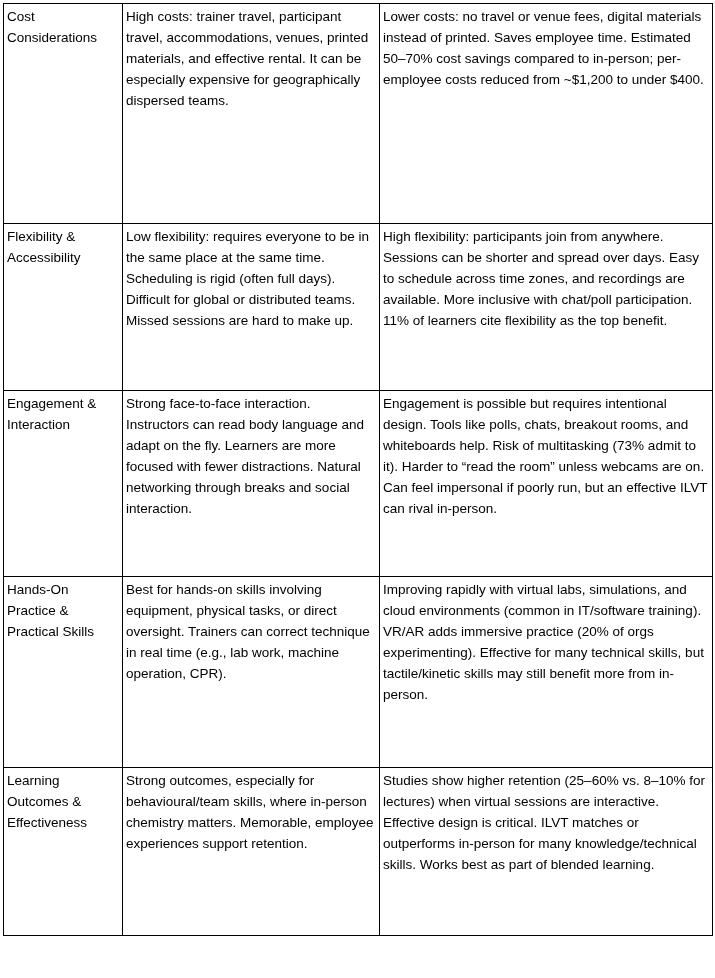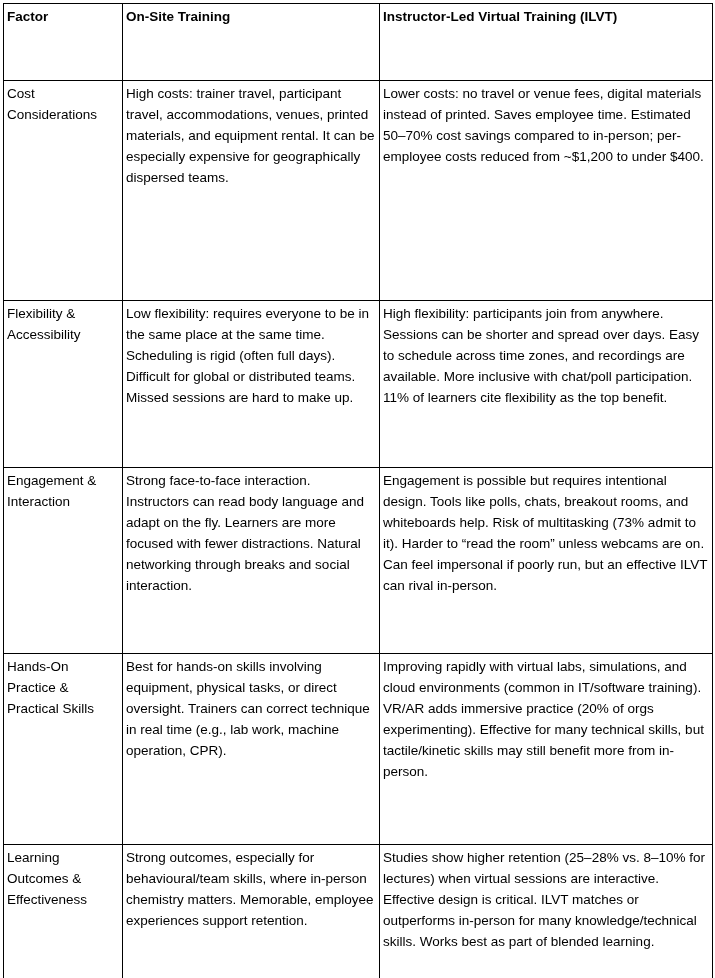--- a/index.html
+++ b/index.html
@@ -44,29 +44,24 @@
 </head>
 <body>
 
 <table class="doc-table">
   <colgroup>
     <col style="width:119px">
     <col style="width:257px">
     <col style="width:333px">
   </colgroup>
   <tbody>
-    <tr class="rh-header">
-      <th>Factor</th>
-      <th>On-Site Training</th>
-      <th>Instructor-Led Virtual Training (ILVT)</th>
-    </tr>
 
     <tr class="rh-cost">
       <td class="factor-cell">Cost Considerations</td>
-      <td>High costs: trainer travel, participant travel, accommodations, venues, printed materials, and equipment rental. It can be especially expensive for geographically dispersed teams.</td>
+      <td>High costs: trainer travel, participant travel, accommodations, venues, printed materials, and effective rental. It can be especially expensive for geographically dispersed teams.</td>
       <td><span>Lower costs: no travel or venue fees, digital materials instead of printed. Saves employee time. Estimated </span><span class="bold-seg">50–70% cost savings</span><span> compared to in-person; per-employee costs reduced from ~$1,200 to under $400.</span></td>
     </tr>
 
     <tr class="rh-flex">
       <td class="factor-cell">Flexibility &amp; Accessibility</td>
       <td>Low flexibility: requires everyone to be in the same place at the same time. Scheduling is rigid (often full days). Difficult for global or distributed teams. Missed sessions are hard to make up.</td>
       <td><span>High flexibility: participants join from anywhere. Sessions can be shorter and spread over days. Easy to schedule across time zones, and recordings are available. More inclusive with chat/poll participation. </span><span class="bold-seg">11% of learners cite flexibility as the top benefit.</span></td>
     </tr>
 
     <tr class="rh-engage">
@@ -77,16 +72,16 @@
 
     <tr class="rh-hands">
       <td class="factor-cell">Hands-On Practice &amp; Practical Skills</td>
       <td>Best for hands-on skills involving equipment, physical tasks, or direct oversight. Trainers can correct technique in real time (e.g., lab work, machine operation, CPR).</td>
       <td>Improving rapidly with virtual labs, simulations, and cloud environments (common in IT/software training). VR/AR adds immersive practice (20% of orgs experimenting). Effective for many technical skills, but tactile/kinetic skills may still benefit more from in-person.</td>
     </tr>
 
     <tr class="rh-learn">
       <td class="factor-cell">Learning Outcomes &amp; Effectiveness</td>
       <td>Strong outcomes, especially for behavioural/team skills, where in-person chemistry matters. Memorable, employee experiences support retention.</td>
-      <td><span>Studies show higher retention (25–28% vs. 8–10% for lectures) when virtual sessions are interactive. Effective design is critical. ILVT matches or outperforms in-person for </span><span class="underline-seg">many</span><span> knowledge/technical skills. Works best as part of blended learning.</span></td>
+      <td><span>Studies show higher retention (25–60% vs. 8–10% for lectures) when virtual sessions are interactive. Effective design is critical. ILVT matches or outperforms in-person for </span><span class="underline-seg">many</span><span> knowledge/technical skills. Works best as part of blended learning.</span></td>
     </tr>
   </tbody>
 </table>
 
 </body></html>

